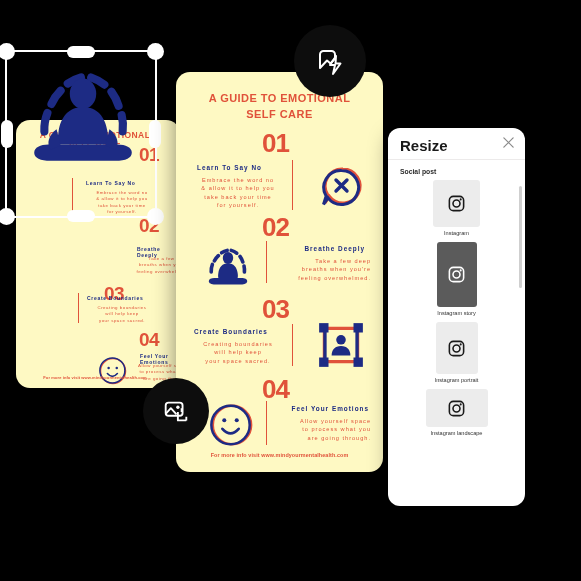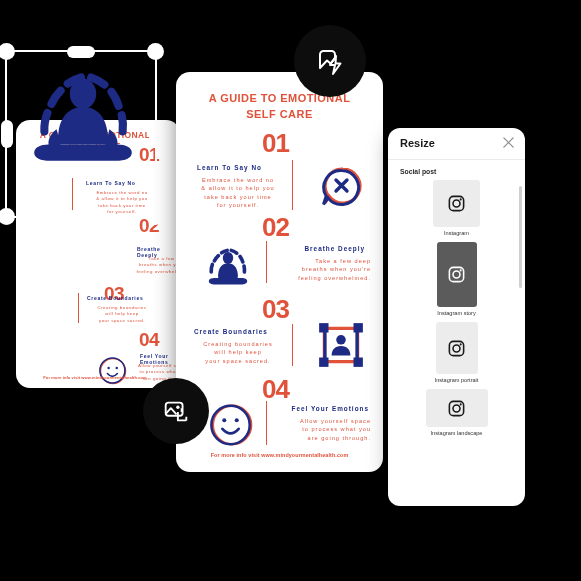--- a/index.html
+++ b/index.html
@@ -1,20 +1,20 @@
 <!DOCTYPE html>
 <html><head>
 <meta charset="utf-8">
 <style>
   html,body{margin:0;padding:0;background:#000;}
   body{width:581px;height:581px;overflow:hidden;font-family:"Liberation Sans",sans-serif;}
   #stage{position:relative;width:581px;height:581px;background:#000;overflow:hidden;}
 
   
-  .card{position:absolute;background:#ffffff;border-radius:14px;overflow:hidden;}
+  .card{position:absolute;background:#fef9c3;border-radius:14px;overflow:hidden;}
 
   
   #back-card{left:16px;top:120px;width:164px;height:268px;}
   .bc-title{position:absolute;left:0;right:6px;top:10px;text-align:center;
             color:#e0523a;font-weight:bold;font-size:8.5px;letter-spacing:.4px;line-height:11px;}
   .bc-num{position:absolute;color:#e0523a;font-weight:bold;font-size:19px;letter-spacing:-0.5px;}
   .bc-h{position:absolute;color:#1d2b84;font-weight:bold;font-size:5px;letter-spacing:.7px;}
   .bc-p{position:absolute;color:#e0523a;font-size:4.4px;letter-spacing:.5px;line-height:6.4px;text-align:center;}
   .bc-rule{position:absolute;width:1px;background:#e0523a;}
   .bc-foot{position:absolute;left:0;right:6px;bottom:8px;text-align:center;
@@ -46,21 +46,21 @@
   .fab{position:absolute;border-radius:50%;background:#0d0d0d;
        display:flex;align-items:center;justify-content:center;}
   #fab-magic{left:294px;top:25px;width:72px;height:72px;}
   #fab-crop{left:143px;top:378px;width:66px;height:66px;}
 
   
   #resize-panel{position:absolute;left:388px;top:128px;width:137px;height:378px;
                 background:#fff;border-radius:12px;overflow:hidden;
                 box-shadow:0 6px 20px rgba(0,0,0,.35);}
   #rp-head{position:relative;height:31px;border-bottom:1px solid #eceaea;}
-  #rp-title{position:absolute;left:12px;top:9px;font-size:11px;font-weight:bold;color:#1a1a1a;}
+  #rp-title{position:absolute;left:12px;top:9px;font-size:15px;font-weight:bold;color:#1a1a1a;}
   #rp-close{position:absolute;right:10px;top:8px;width:13px;height:13px;cursor:pointer;}
   #rp-section{position:absolute;left:12px;top:40px;font-size:6.8px;font-weight:bold;color:#2b2b2b;}
   #rp-list{position:absolute;left:0;right:0;top:52px;bottom:0;}
   .rp-item{position:relative;margin:0 auto 6px auto;text-align:center;}
   .rp-thumb{margin:0 auto;background:#ececec;border-radius:3px;
             display:flex;align-items:center;justify-content:center;}
   .rp-thumb.dark{background:#5b5b5b;}
   .rp-label{margin-top:3px;font-size:5.6px;color:#333;}
   #rp-scrollbar{position:absolute;right:3px;top:58px;width:3px;height:102px;
                 background:#cfcfcf;border-radius:2px;}

